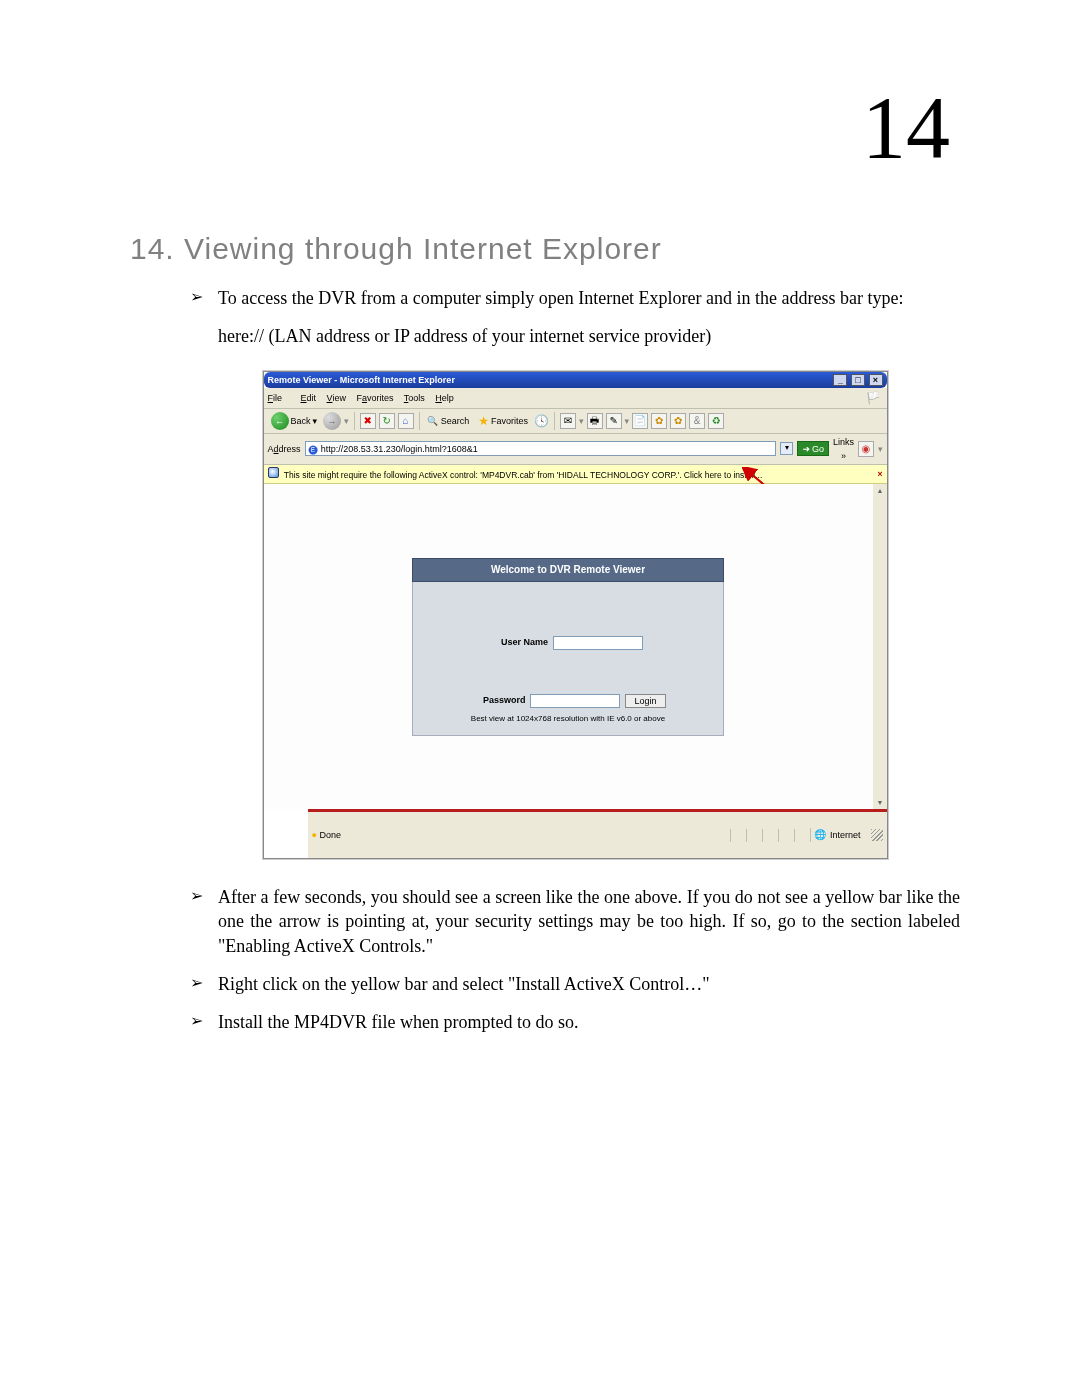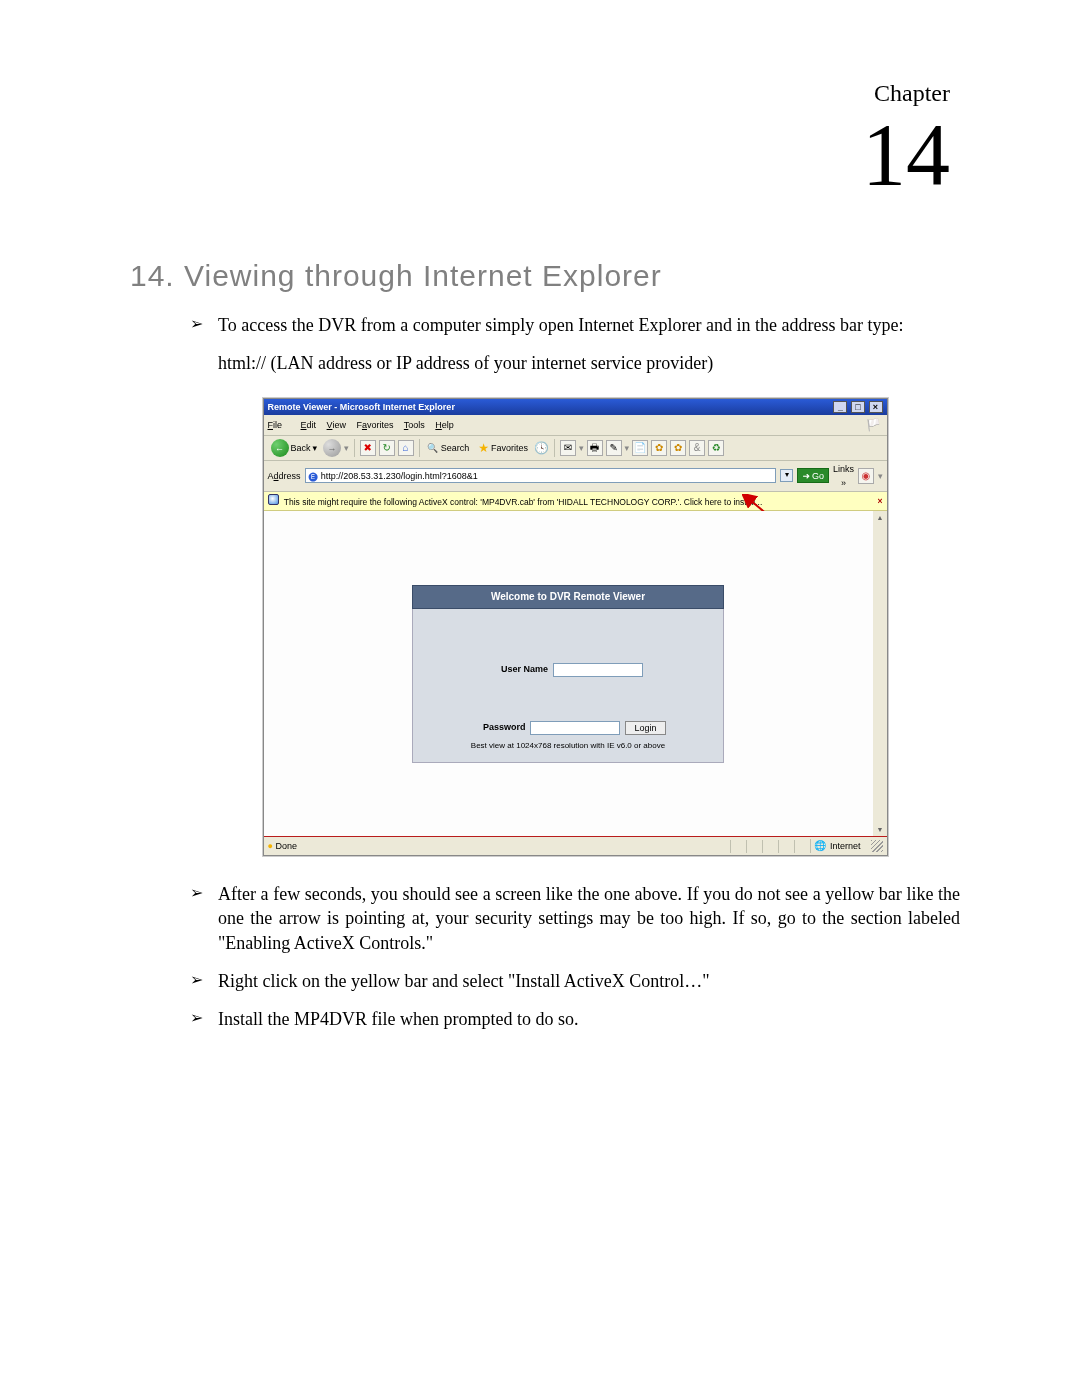--- a/index.html
+++ b/index.html
@@ -75,20 +75,21 @@
   }
   .ie-titlebar {
     background: linear-gradient(to bottom, #2a5bd7, #1a3c9e);
     color: #fff;
     padding: 2px 4px;
     display: flex;
     align-items: center;
     justify-content: space-between;
     font-size: 9px;
     font-weight: bold;
+    border-radius: 6px;
   }
   .ie-titlebar .win-btns span {
     display: inline-block;
     width: 14px; height: 12px;
     background: #d0d8f0;
     border: 1px solid #555;
     margin-left: 1px;
     text-align: center;
     color: #000;
     line-height: 10px;
@@ -239,26 +240,27 @@
   .login-row input[type=text], .login-row input[type=password] {
     width: 90px; height:14px; border:1px solid #7f9db9; font-size:9px;
   }
   .login-btn {
     font-size:9px; padding:1px 8px;
     border:1px solid #888; background:#eee;
   }
   .login-note { font-size:8px; text-align:center; margin-top:6px; color:#000; }
   .statusbar {
     background:#ece9d8;
-    border-top:1px solid #b91c1c;
-    padding:2px 4px;
+    border-top:3px solid #b91c1c;
+    padding:16px 4px;
     display:flex;
     align-items:center;
     justify-content:space-between;
     font-size:9px;
+    margin-left:44px;
   }
   .statusbar .cells { display:flex; }
   .statusbar .cell {
     width:16px; height:13px;
     border-left:1px solid #c0c0b0;
   }
   .statusbar .zone {
     border-left:1px solid #c0c0b0;
     padding:0 6px 0 4px;
     display:flex; align-items:center; gap:3px;
@@ -268,34 +270,33 @@
     repeating-linear-gradient(135deg,#999 0 1px,transparent 1px 3px);
     margin-left:4px;
   }
 </style>
 </head>
 <body>
 
 <div class="page">
 
   <div class="chapter-block">
-    <div class="chapter-label">Chapter</div>
     <div class="chapter-number">14</div>
   </div>
 
   <h1 class="section-title">14. Viewing through Internet Explorer</h1>
 
   <div class="body">
 
     <div class="bullet-row">
       <div class="bullet-mark">➢</div>
       <div class="bullet-text">To access the DVR from a computer simply open Internet Explorer and in the address bar type:</div>
     </div>
 
-    <div class="url-line">html:// (LAN address or IP address of your internet service provider)</div>
+    <div class="url-line">here:// (LAN address or IP address of your internet service provider)</div>
 
     <div class="ie-window">
 
       <div class="ie-titlebar">
         <span>Remote Viewer - Microsoft Internet Explorer</span>
         <span class="win-btns">
           <span>_</span>
           <span>□</span>
           <span>×</span>
         </span>

